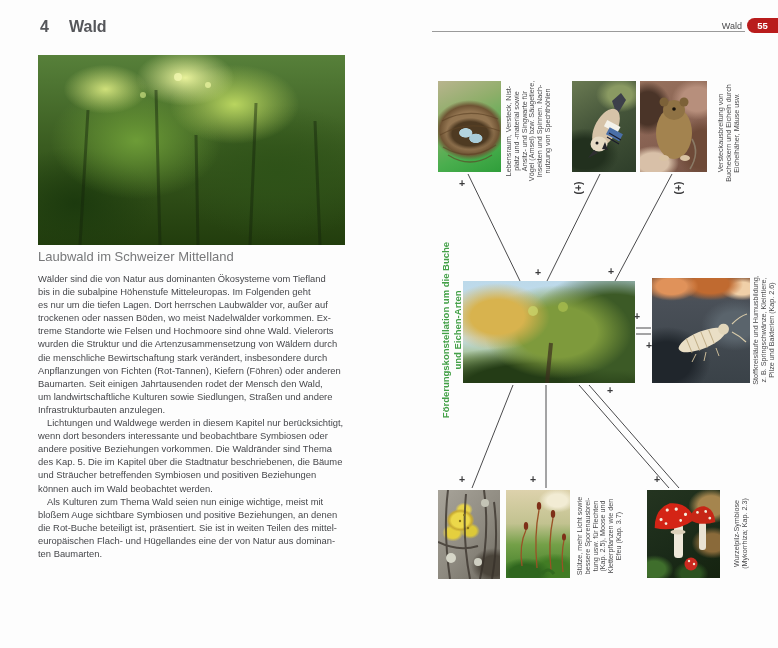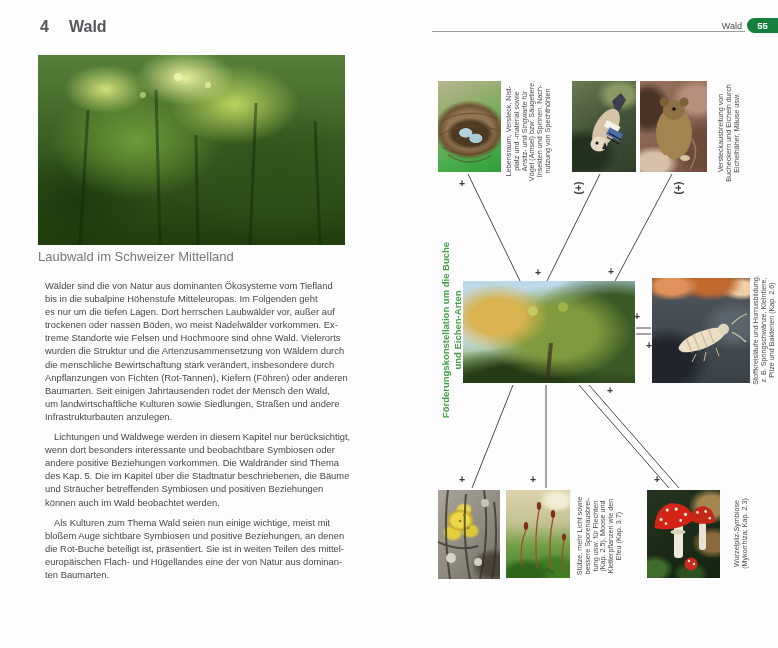--- a/index.html
+++ b/index.html
@@ -14,27 +14,27 @@
     background:
       radial-gradient(70px 40px at 48% 12%, #e9f29b 0%, rgba(233,242,155,0) 70%),
       radial-gradient(90px 55px at 64% 26%, #b9d55f 0%, rgba(185,213,95,0) 72%),
       radial-gradient(60px 35px at 22% 18%, #cfe07a 0%, rgba(207,224,122,0) 70%),
       radial-gradient(110px 75px at 32% 45%, #6d9c37 0%, rgba(109,156,55,0) 78%),
       radial-gradient(130px 85px at 78% 62%, #2e5218 0%, rgba(46,82,24,0) 80%),
       radial-gradient(100px 70px at 12% 78%, #1c3a0e 0%, rgba(28,58,14,0) 80%),
       linear-gradient(180deg,#57803a 0%,#3a5c20 48%,#223d0d 100%);}
   .photo-caption{left:38px;top:249px;font-size:13px;color:#77787a;}
   .bodytext{left:38px;top:272px;width:334px;color:#46474b;font-size:9.4px;line-height:13.1px;}
-  .bodytext p{margin:7px;white-space:pre-wrap;}
+  .bodytext p{margin:0;white-space:pre-wrap;}
   .bodytext p.ind{text-indent:9px;}
 
   
   .hdr-rule{left:432px;top:31px;width:313px;height:1px;background:#9a9a9a;}
   .hdr-label{left:700px;top:21px;width:42px;text-align:right;font-size:9px;color:#4a4a4c;}
-  .pg-badge{left:747px;top:18px;width:31px;height:15px;background:#15803d;border-radius:8px 0 0 8px;
+  .pg-badge{left:747px;top:18px;width:31px;height:15px;background:#b91c1c;border-radius:8px 0 0 8px;
     color:#ffffff;font-size:9.5px;font-weight:bold;text-align:center;line-height:15px;}
 
   
   .rlabel{position:absolute;transform:rotate(-90deg);white-space:pre;text-align:center;
     font-size:7.2px;line-height:7.8px;color:#48484a;}
   .axis-label{left:347px;top:318px;width:210px;height:24px;transform:rotate(-90deg);
     position:absolute;white-space:pre;text-align:center;font-size:9.5px;line-height:11.5px;
     font-weight:bold;color:#43a047;}
   .ph{position:absolute;overflow:hidden;}
   .pm{position:absolute;transform:translate(-50%,-50%);font-size:10.5px;font-weight:bold;color:#3a3a3c;}

